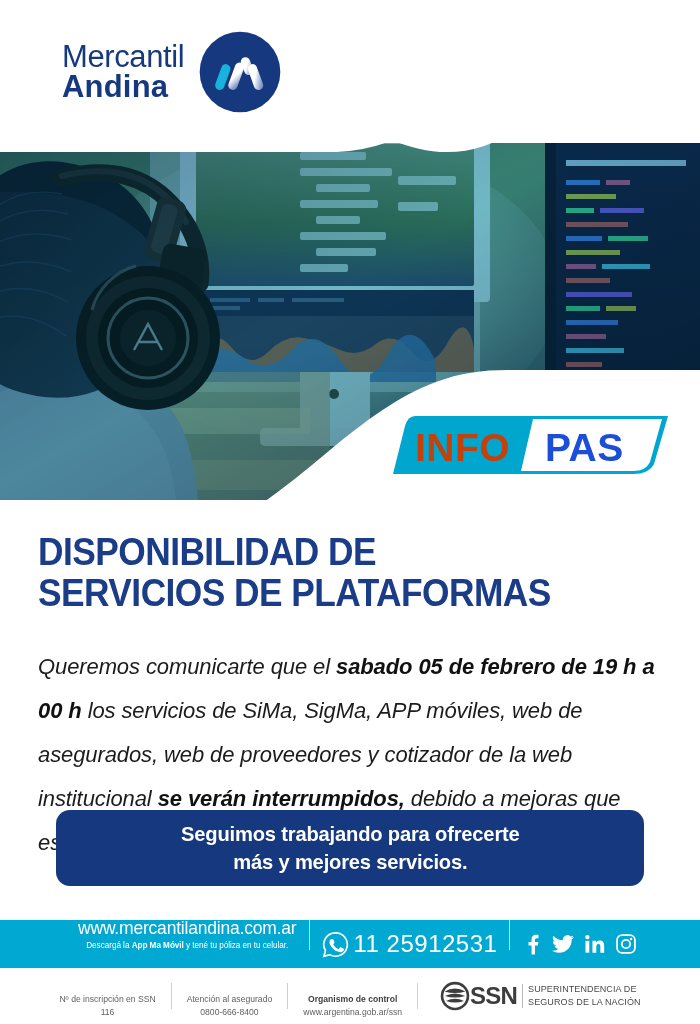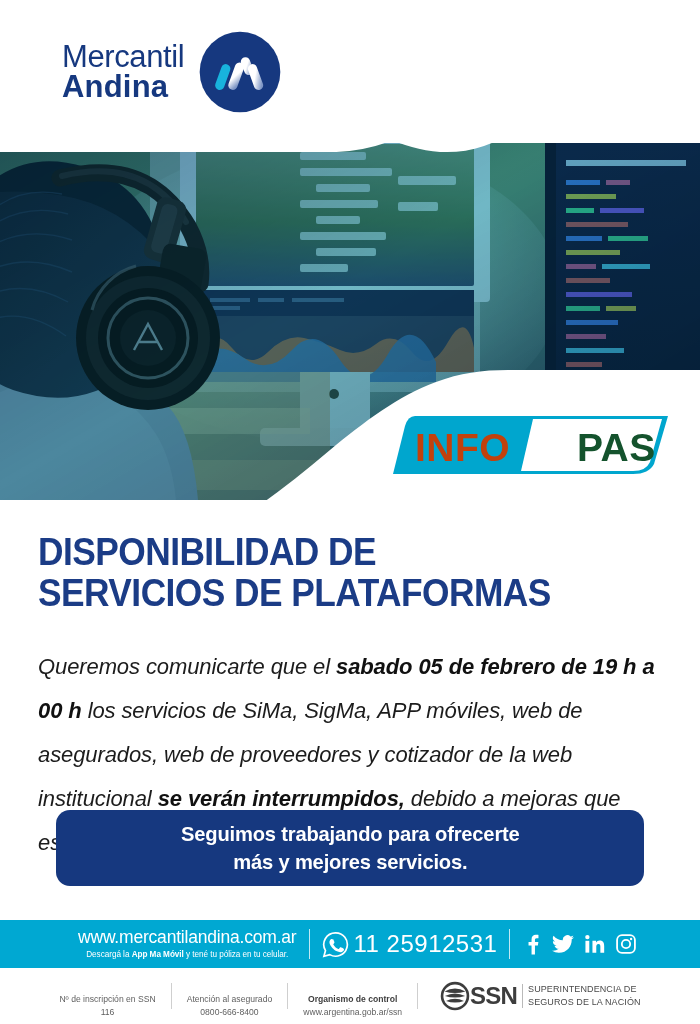--- a/index.html
+++ b/index.html
@@ -84,22 +84,21 @@
     font-size:39px;
     letter-spacing:0.5px;
     font-family:"Liberation Sans", sans-serif;
   }
   .infopas-info {
     left:22px; top:10px;
     color:#c2410c;
   }
   .infopas-pas {
     left:152px; top:10px;
-    color:#14532d;
-    margin-left:32px;
+    color:#1d4ed8;
   }
 
   
   .content { position:absolute; left:0; top:500px; width:700px; z-index:4; }
 
   .headline {
     margin:32px 0 0 38px;
     color:#1b3c86;
     font-weight:bold;
     font-size:38px;
@@ -136,21 +135,21 @@
     letter-spacing:-0.2px;
     white-space:pre-line;
     transform:scaleX(0.96);
   }
 
   
   .footbar {
     position:absolute; left:0; top:920px;
     width:700px; height:48px;
     background:#00a8d2;
-    display:flex; align-items:center;
+    display:flex; 
     z-index:8;
   }
   .fb-web {
     margin-left:78px;
     display:flex; flex-direction:column; align-items:center;
     line-height:1;
   }
   .fb-url {
     color:#ffffff;
     font-size:17.5px;

